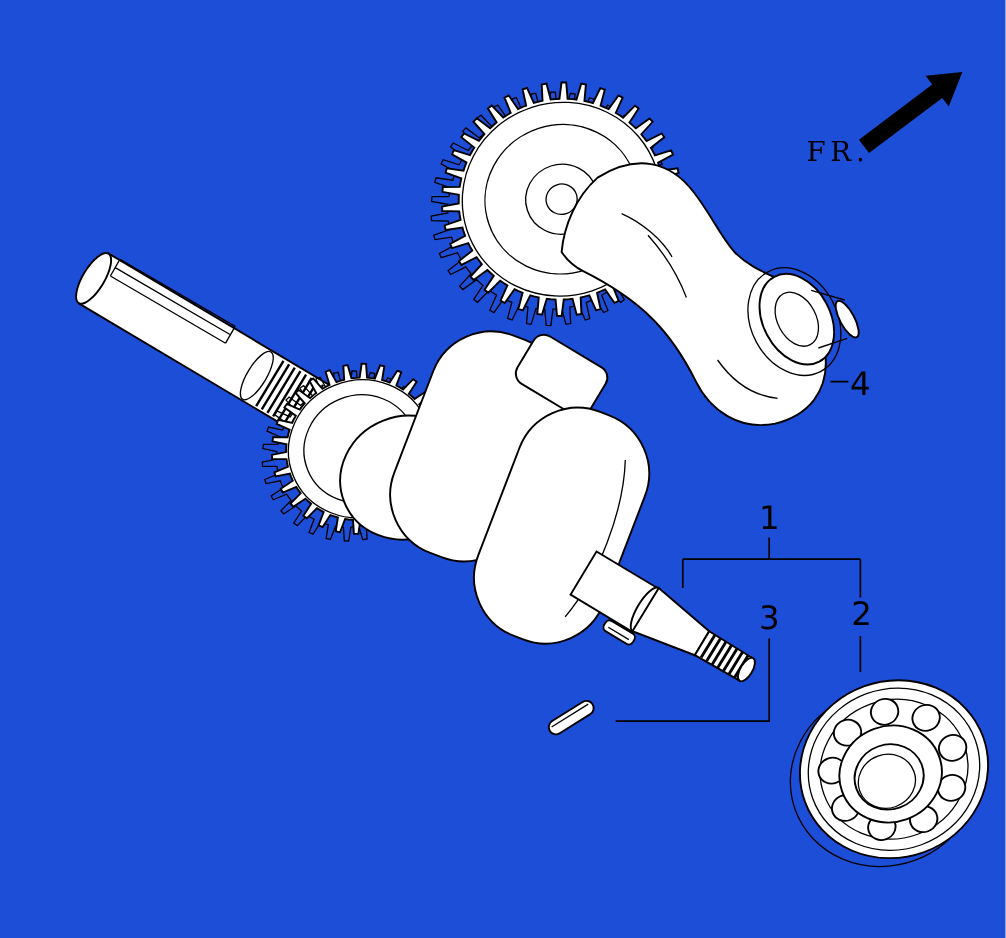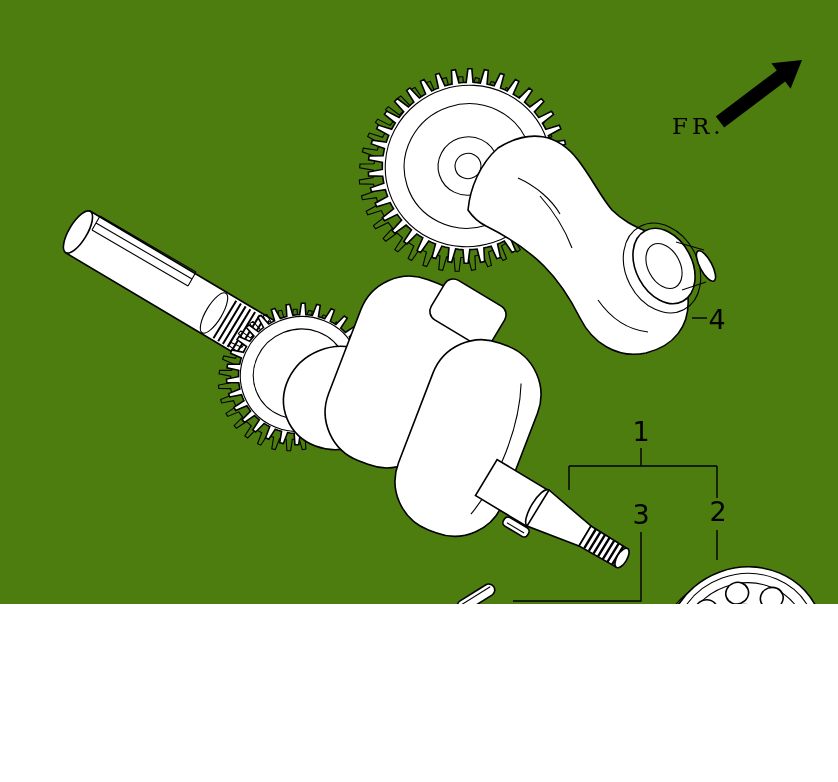--- a/index.html
+++ b/index.html
@@ -1,17 +1,17 @@
 <!DOCTYPE html>
 <html><head>
 <meta charset="utf-8">
 <style>
   html,body{margin:0;padding:0;background:#ffffff;}
   .stage{
-    position:relative;width:838px;height:604px;background:#4d7c0f;
+    position:relative;width:838px;height:782px;background:#1d4ed8;
     font-family:"DejaVu Sans",sans-serif;overflow:hidden;
   }
   .stage svg{position:absolute;left:0;top:0;}
   .outline{fill:#ffffff;stroke:#000000;stroke-width:1.6;}
   .thin{fill:none;stroke:#000000;stroke-width:1.1;}
   .solid{fill:#000000;stroke:none;}
   .leader{fill:none;stroke:#000000;stroke-width:1.4;}
   text.callout{font-family:"DejaVu Sans",sans-serif;font-size:27px;fill:#000000;text-anchor:middle;}
   text.fr{font-family:"DejaVu Serif",serif;font-size:23px;fill:#000000;letter-spacing:4px;}
 </style>

